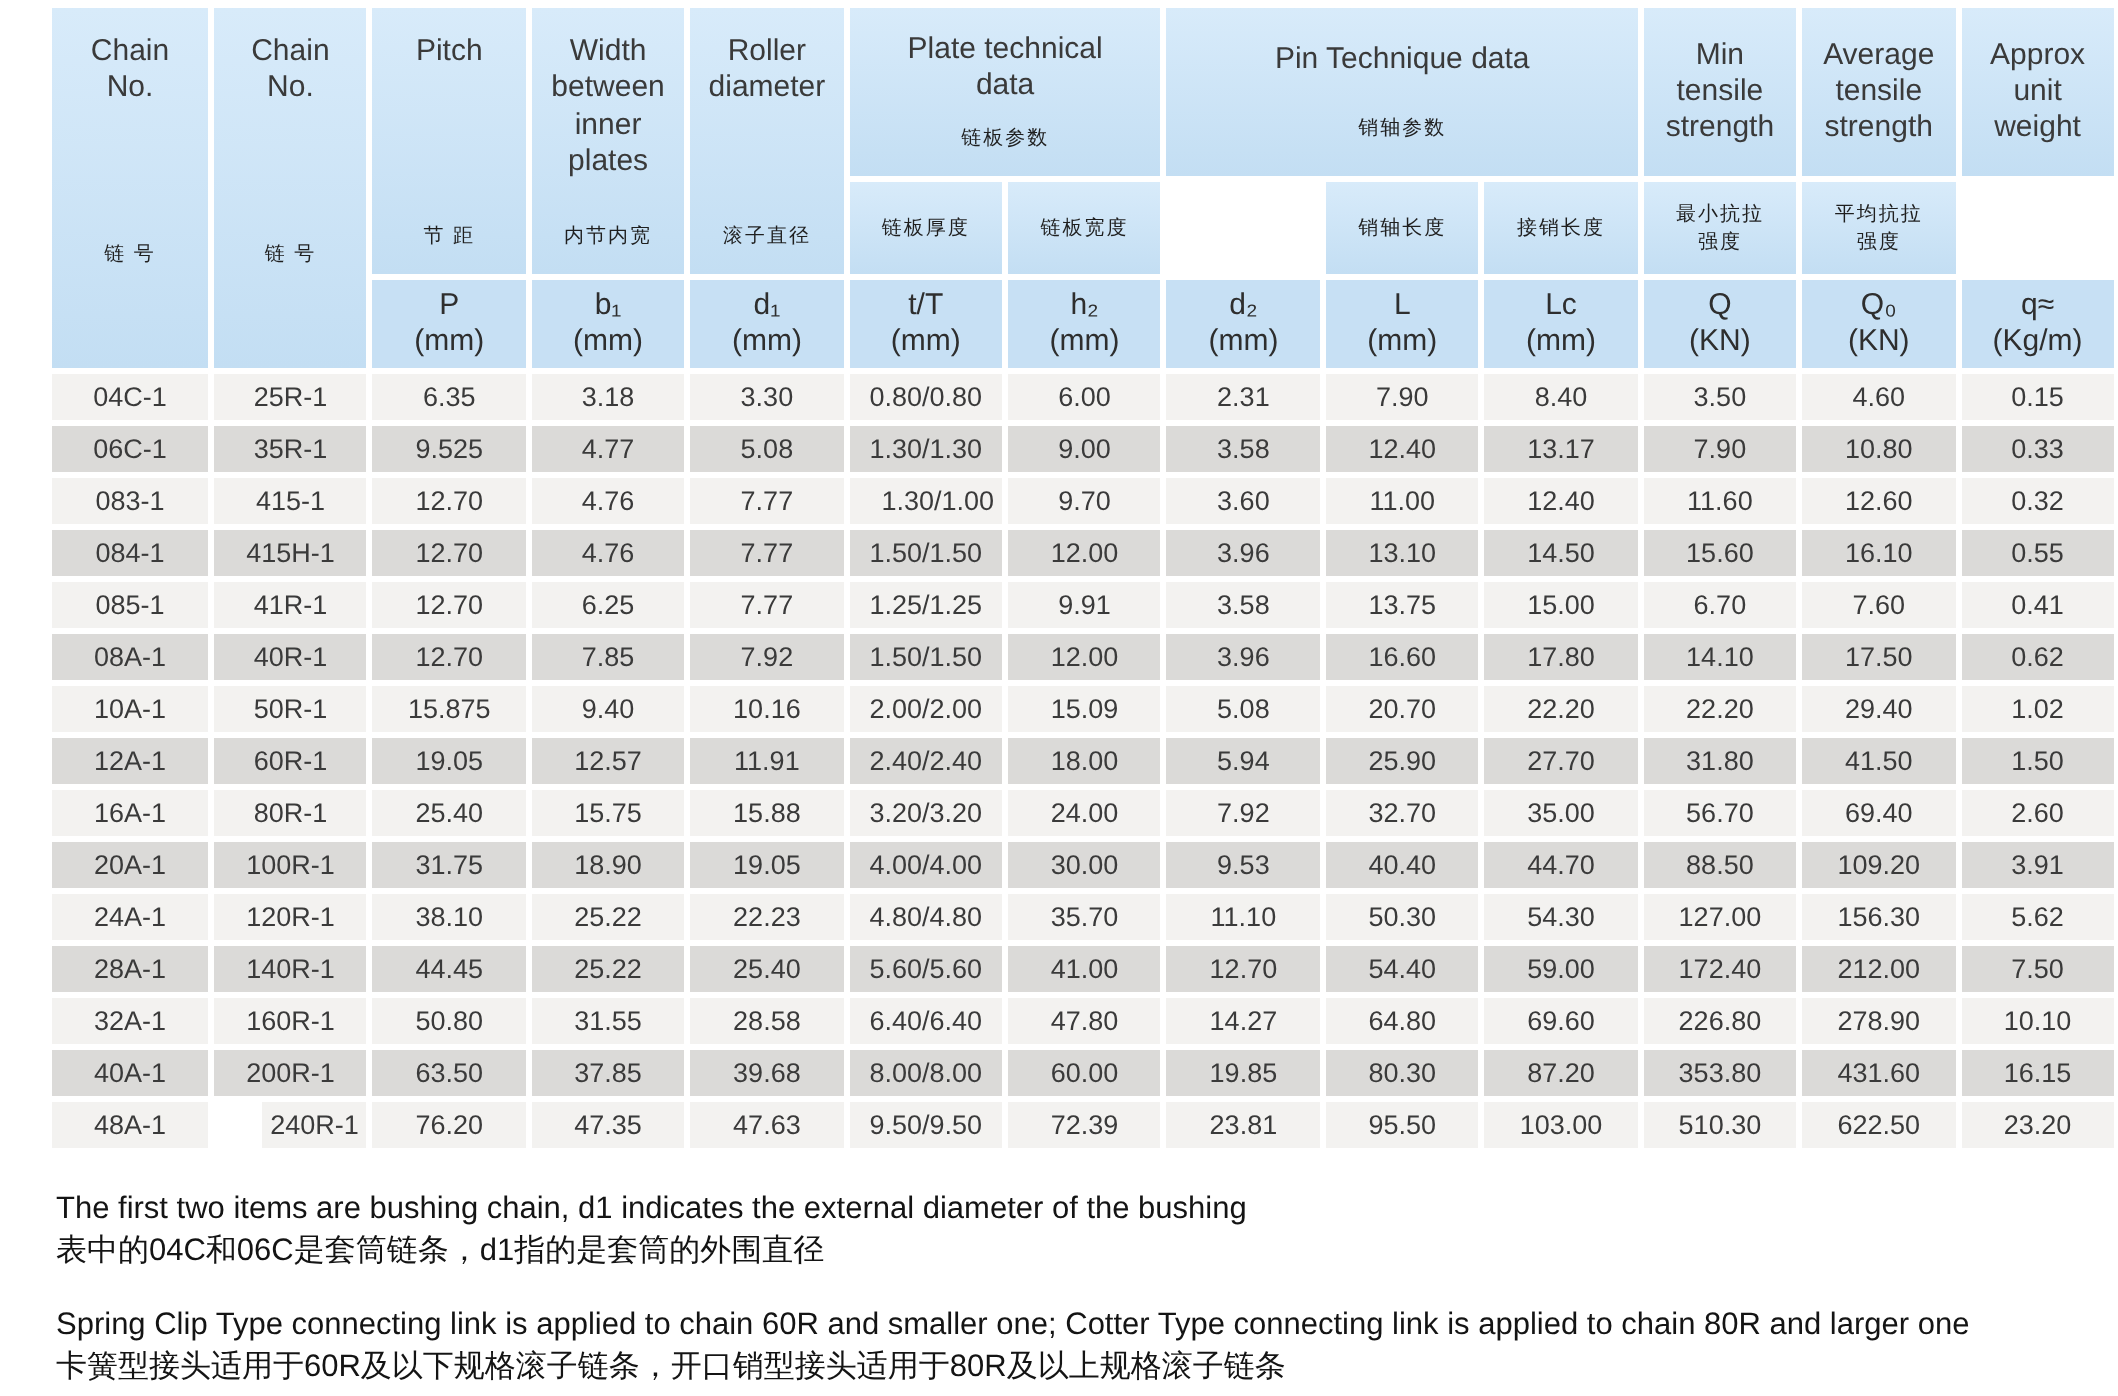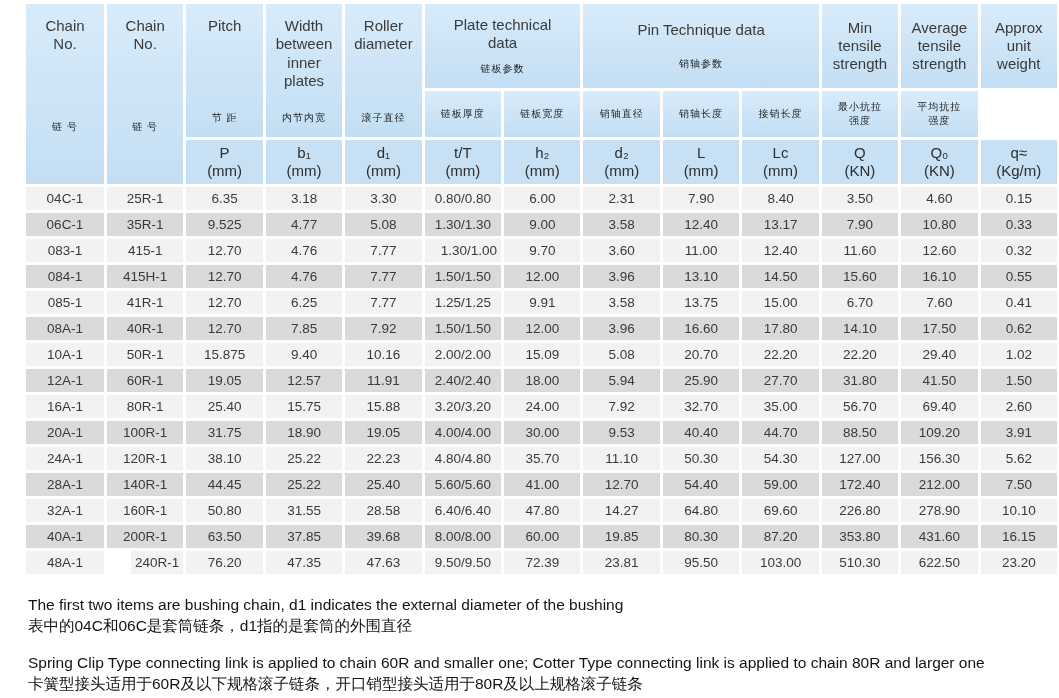--- a/index.html
+++ b/index.html
@@ -134,23 +134,20 @@
       <span class="zh">链板厚度</span>
     </div>
     <div class="hcell symcell" style="grid-column:6; grid-row:3">t/T
 (mm)</div>
     <div class="hcell symcell" style="grid-column:7; grid-row:3">h₂
 (mm)</div>
 
     <div class="hcell groupcell pingroup" style="grid-column:8/11; grid-row:1">
       <span class="en">Pin Technique data</span>
       <span class="zh">销轴参数</span>
-    </div>
-    <div class="hcell zhcell" style="grid-column:8; grid-row:2">
-      <span class="zh">销轴直径</span>
     </div>
     <div class="hcell zhcell" style="grid-column:9; grid-row:2">
       <span class="zh">销轴长度</span>
     </div>
     <div class="hcell zhcell" style="grid-column:10; grid-row:2">
       <span class="zh">接销长度</span>
     </div>
     <div class="hcell symcell" style="grid-column:8; grid-row:3">d₂
 (mm)</div>
     <div class="hcell symcell" style="grid-column:9; grid-row:3">L

